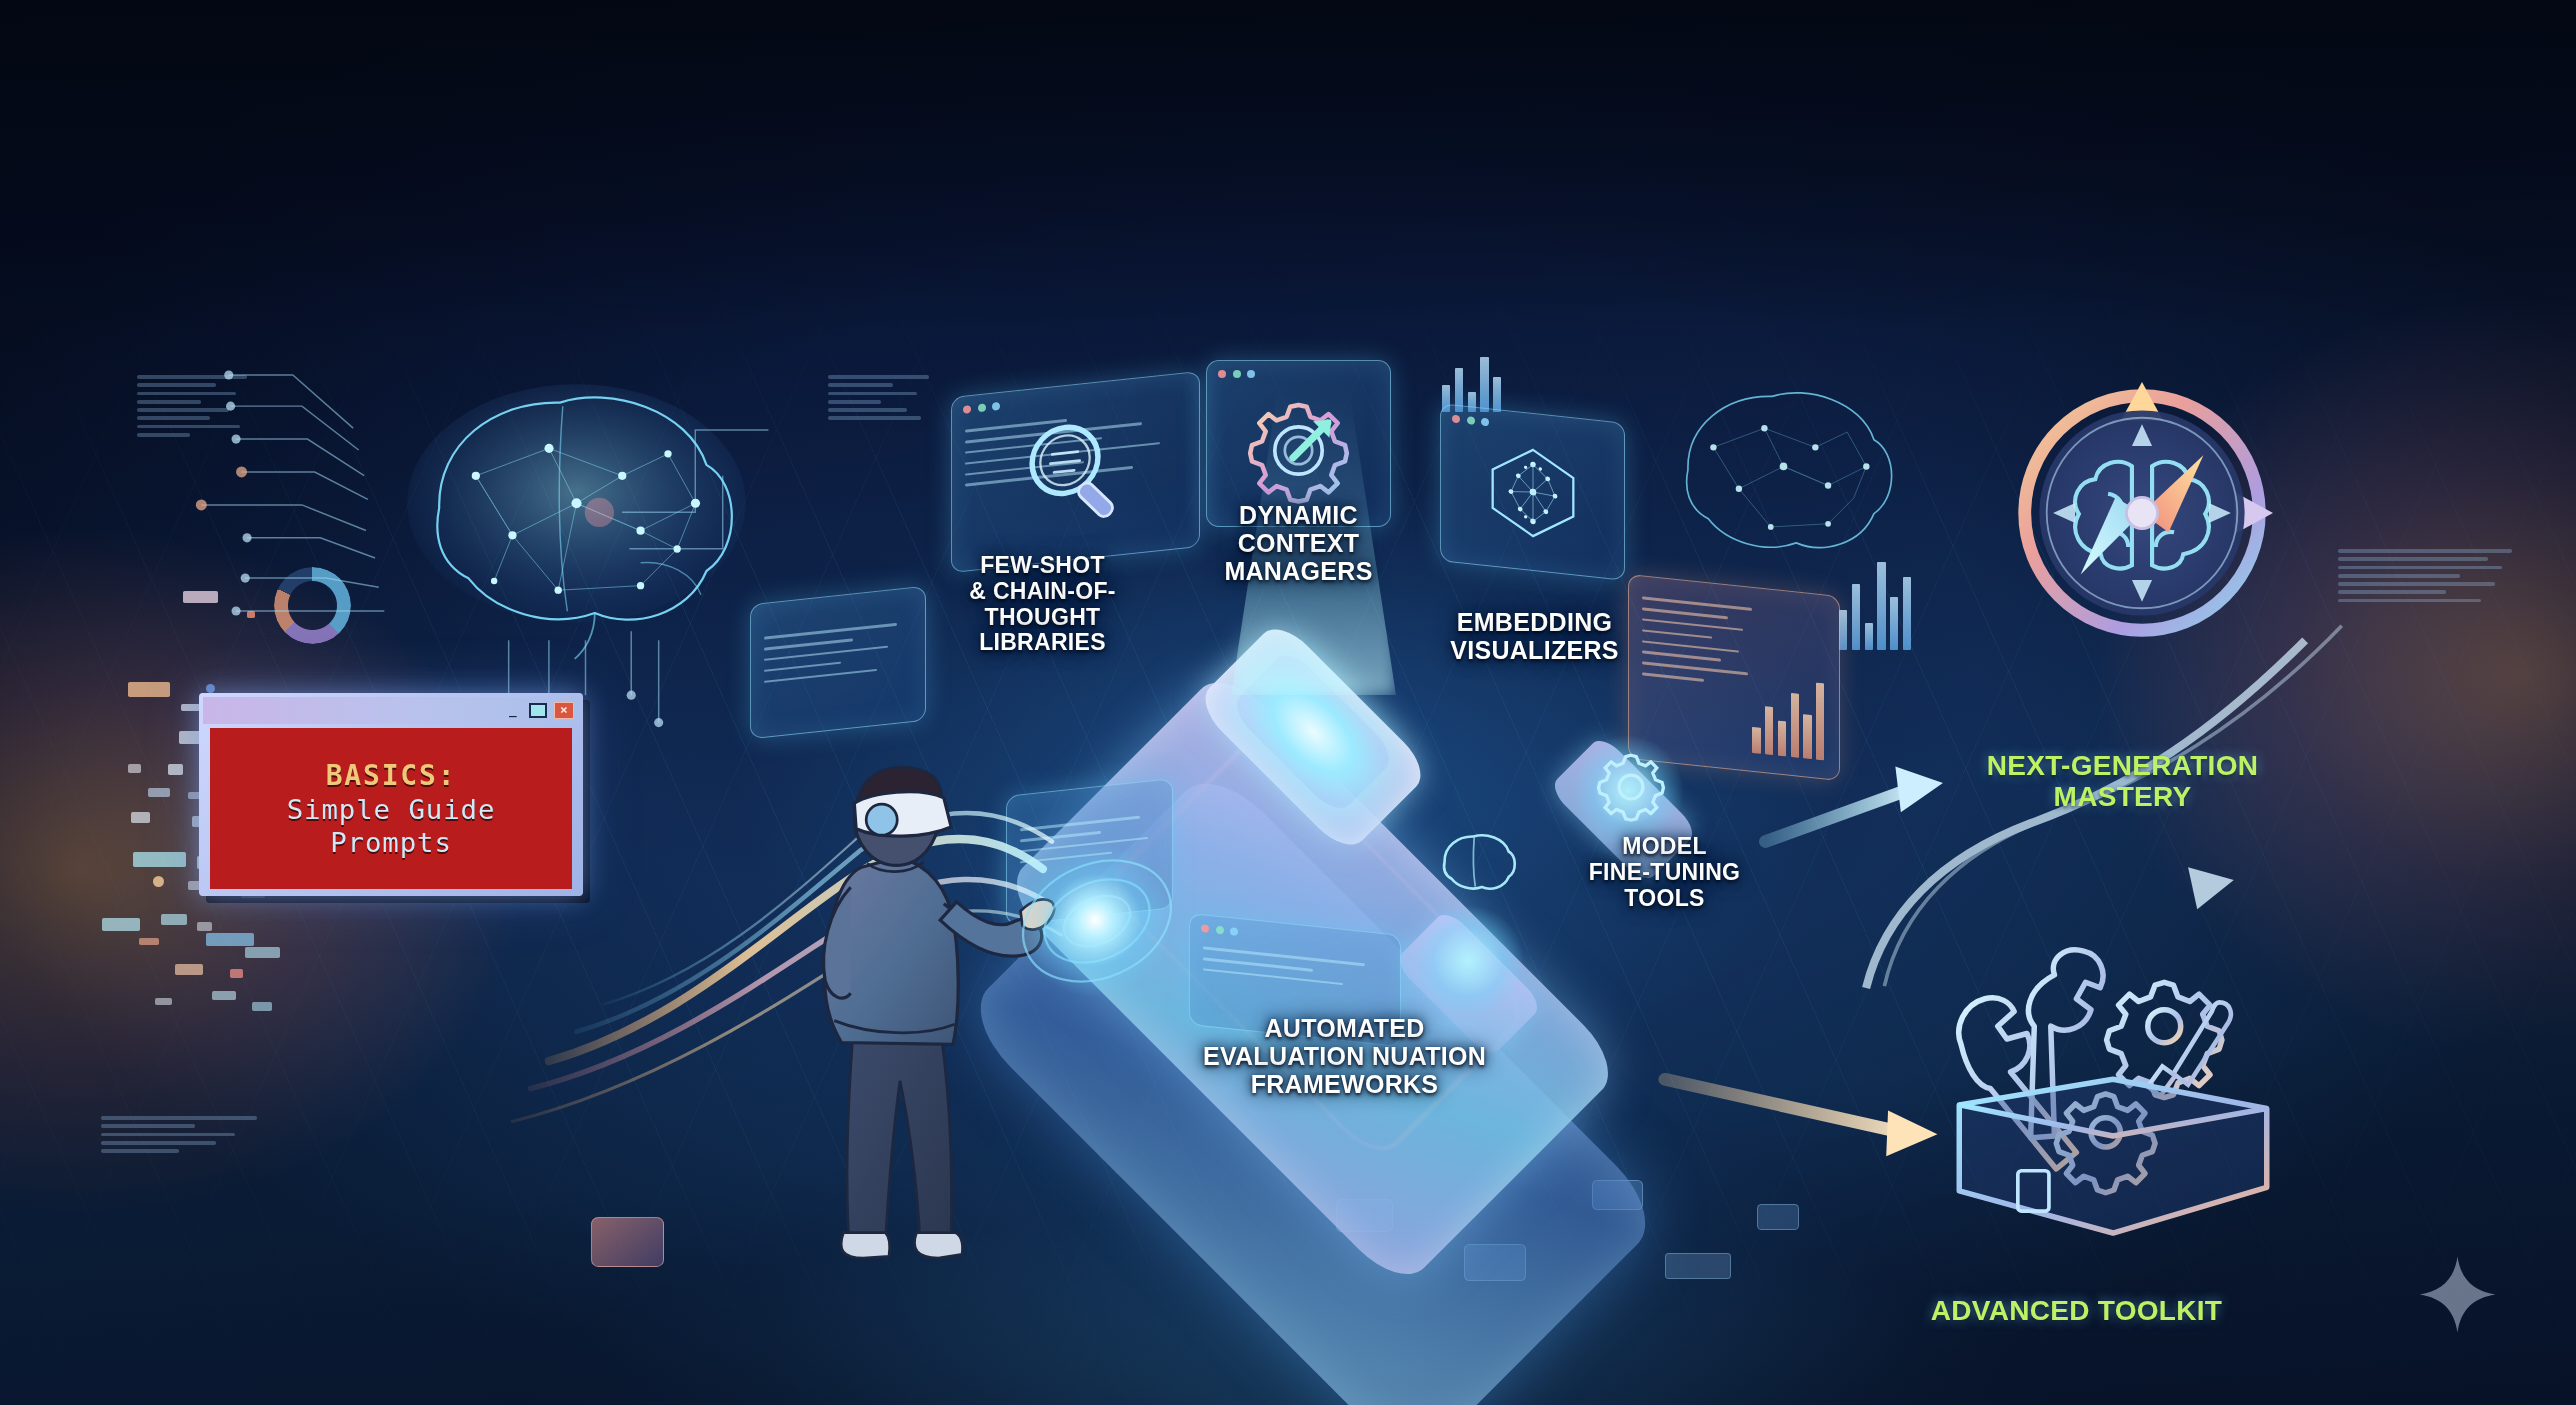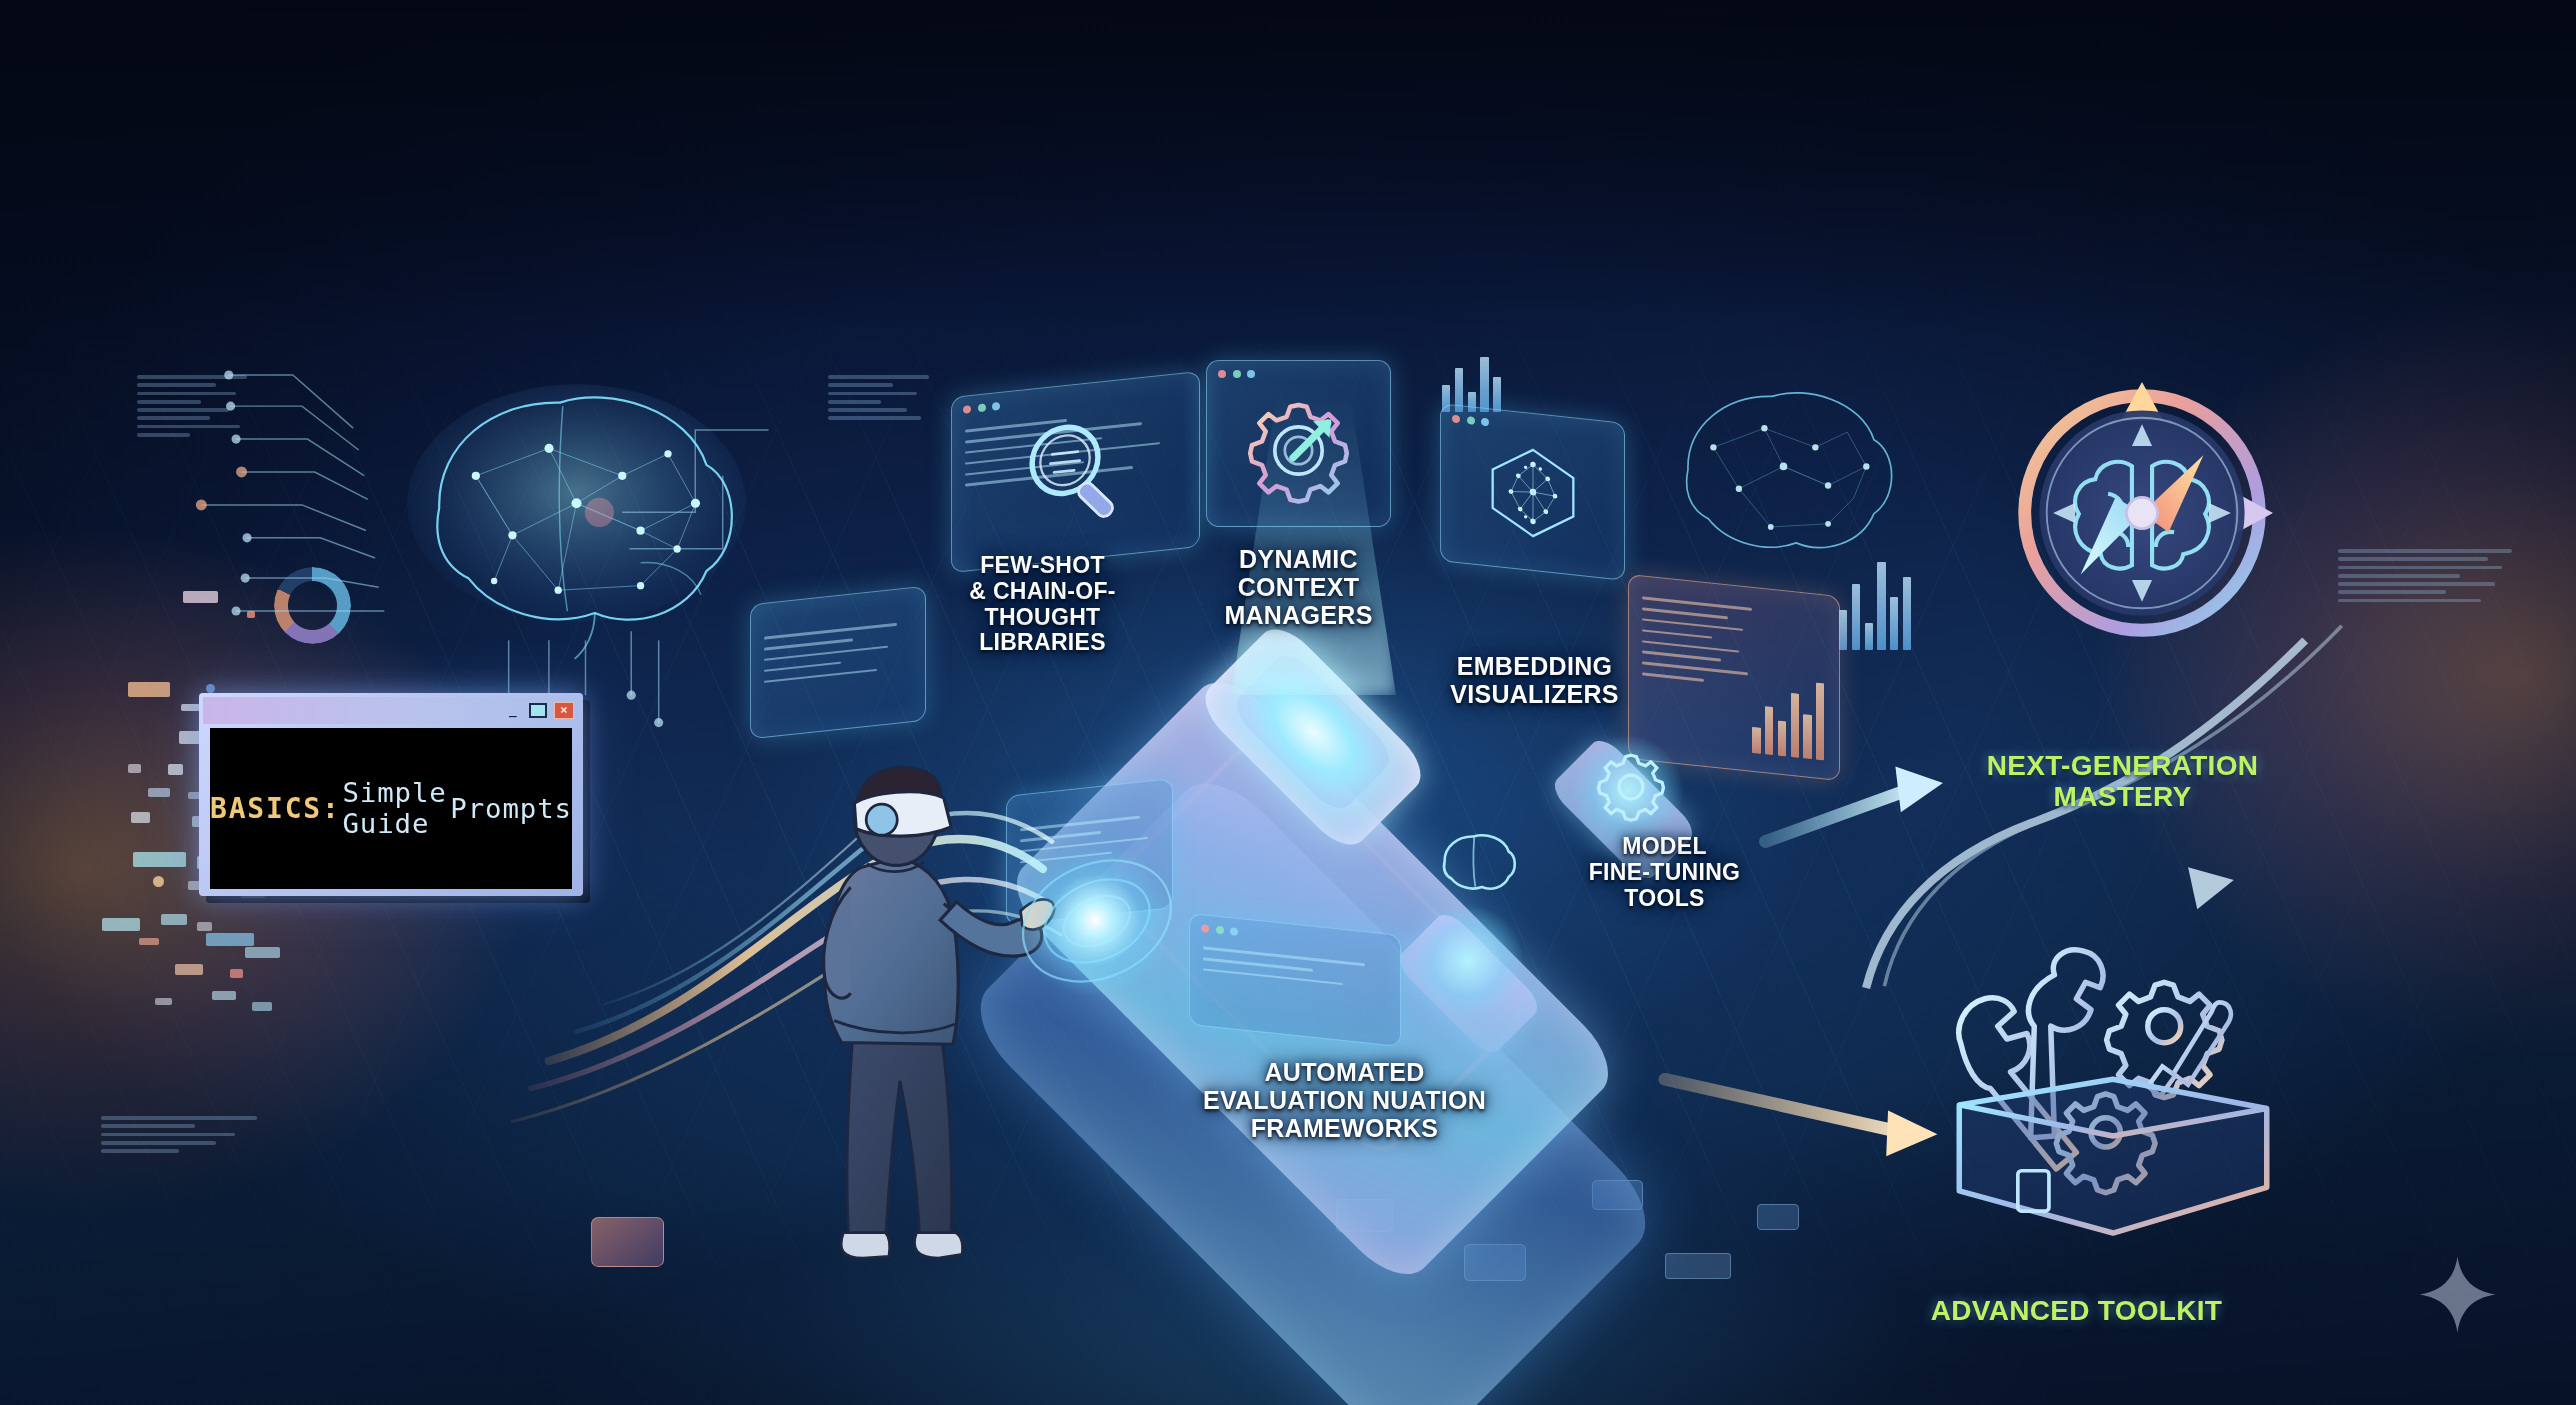--- a/index.html
+++ b/index.html
@@ -36,39 +36,39 @@
   .t-line{font-weight:700;font-size:68px;letter-spacing:-0.5px;line-height:1.02;white-space:nowrap;}
   .t-line+ .t-line{margin-top:14.6px;}
   .t-cyan{color:#7fe4f7;text-shadow:0 0 24px rgba(90,210,255,.85),0 0 51px rgba(60,170,255,.55),0 2.7px 5.5px rgba(0,0,0,.6);}
   .t-white{color:#ffffff;text-shadow:0 0 20px rgba(180,225,255,.45),0 2.7px 6.4px rgba(0,0,0,.65);}
 
   
   .lab{position:absolute;z-index:30;color:#fff;font-weight:700;text-align:center;
     text-shadow:0 0 9.1px rgba(10,30,60,.95),0 0 20px rgba(5,20,50,.9),0 1.8px 3.7px rgba(0,0,0,.85);
     letter-spacing:0.3px;line-height:1.12;}
   .lab.small{font-size:23px;}
-  .lab.mid{font-size:25px;margin-top:44px;}
+  .lab.mid{font-size:25px;}
   .lab.big{font-size:28px;}
   .lab.icy{color:#bef264;text-shadow:0 0 11px rgba(120,210,255,.55),0 1.8px 4.6px rgba(0,0,0,.75);}
 
   
   .term{position:absolute;left:199px;top:693px;width:384px;height:203px;z-index:35;}
   .term .shadow{position:absolute;left:7.3px;top:7.3px;right:-7.3px;bottom:-7.3px;background:rgba(3,8,20,.75);border-radius:3.7px;}
   .term .frame{position:absolute;inset:0;border-radius:3.7px;padding:3.7px;
     background:linear-gradient(135deg,#cfd7ff 0%,#b9c6f2 40%,#9fb3e6 100%);
     box-shadow:0 0 25.6px rgba(140,180,255,.45), 0 0 55px rgba(90,140,230,.25);}
   .term .bar{height:27.4px;display:flex;align-items:center;justify-content:flex-end;gap:6.4px;padding:0 5.5px;
     background:linear-gradient(90deg,#c9b6e8 0%,#b9c2ec 55%,#a9c0ea 100%);}
   .term .btn{width:20px;height:16.5px;display:flex;align-items:center;justify-content:center;
     font-size:12.8px;font-weight:700;line-height:1;color:#1a2340;font-family:"DejaVu Sans Mono",monospace;}
   .term .btn.min{align-items:flex-end;padding-bottom:2.7px;}
   .term .btn.max{border:2.7px solid #1c2a4d;background:#9fe6ef;width:18.3px;height:15.6px;box-sizing:border-box;}
   .term .btn.cls{background:#d9573f;color:#ffe9e2;border:1.8px solid #f0b9ab;box-sizing:border-box;}
   .term .screen{position:absolute;left:11px;right:11px;top:35px;bottom:7.3px;
-    background:#000000;display:flex;flex-direction:row;align-items:center;justify-content:center;gap:1.8px;
+    background:#b91c1c;display:flex;flex-direction:column;align-items:center;justify-content:center;gap:1.8px;
     font-family:"DejaVu Sans Mono","Liberation Mono",monospace;}
   .term .l1{color:#f0c87a;font-size:28px;font-weight:700;letter-spacing:1.8px;text-shadow:0 1.8px 0 rgba(0,0,0,.6);}
   .term .l2,.term .l3{color:#cfe9f7;font-size:27.4px;letter-spacing:0.9px;text-shadow:0 1.8px 0 rgba(0,0,0,.6);}
 
   
   .card{position:absolute;border-radius:12.8px;z-index:20;
     border:1.8px solid rgba(150,225,255,.55);
     background:linear-gradient(150deg,rgba(70,150,215,.30),rgba(30,80,150,.22));
     box-shadow:0 0 24px rgba(90,200,255,.28), inset 0 0 25.6px rgba(120,215,255,.12);}
   .card .dots{position:absolute;left:11px;top:9.1px;display:flex;gap:6.4px;}

